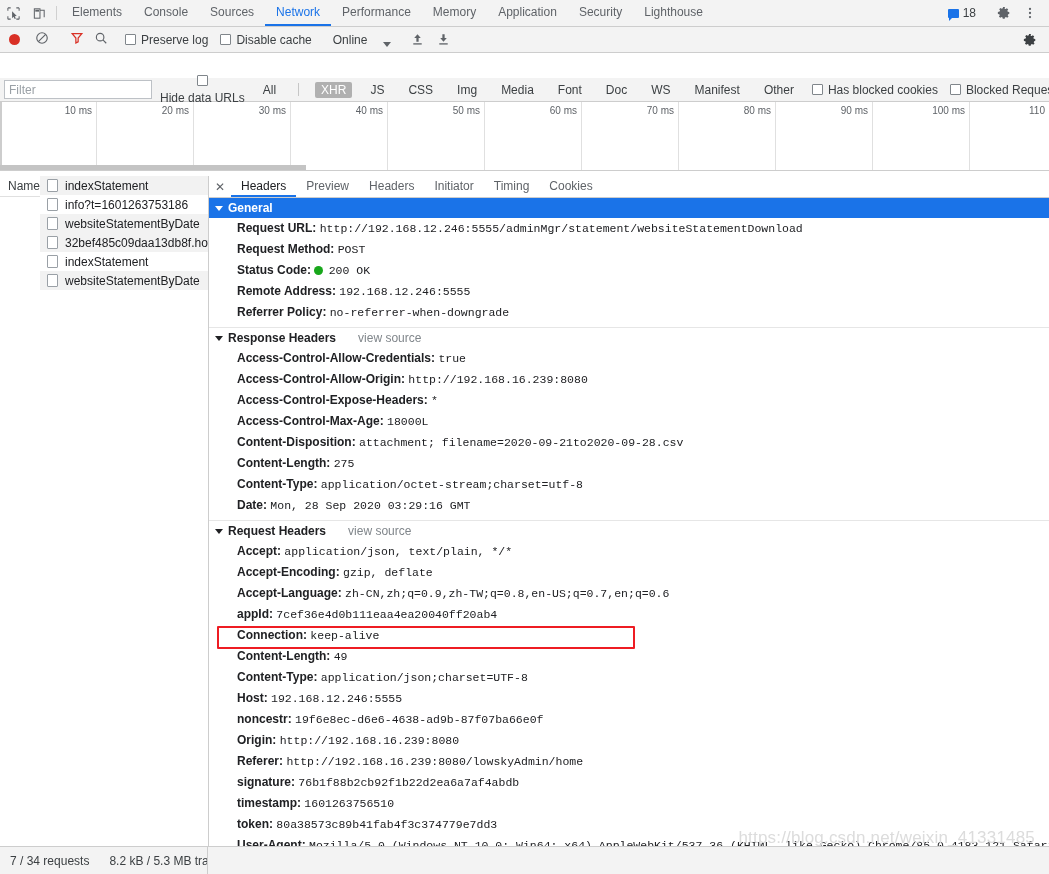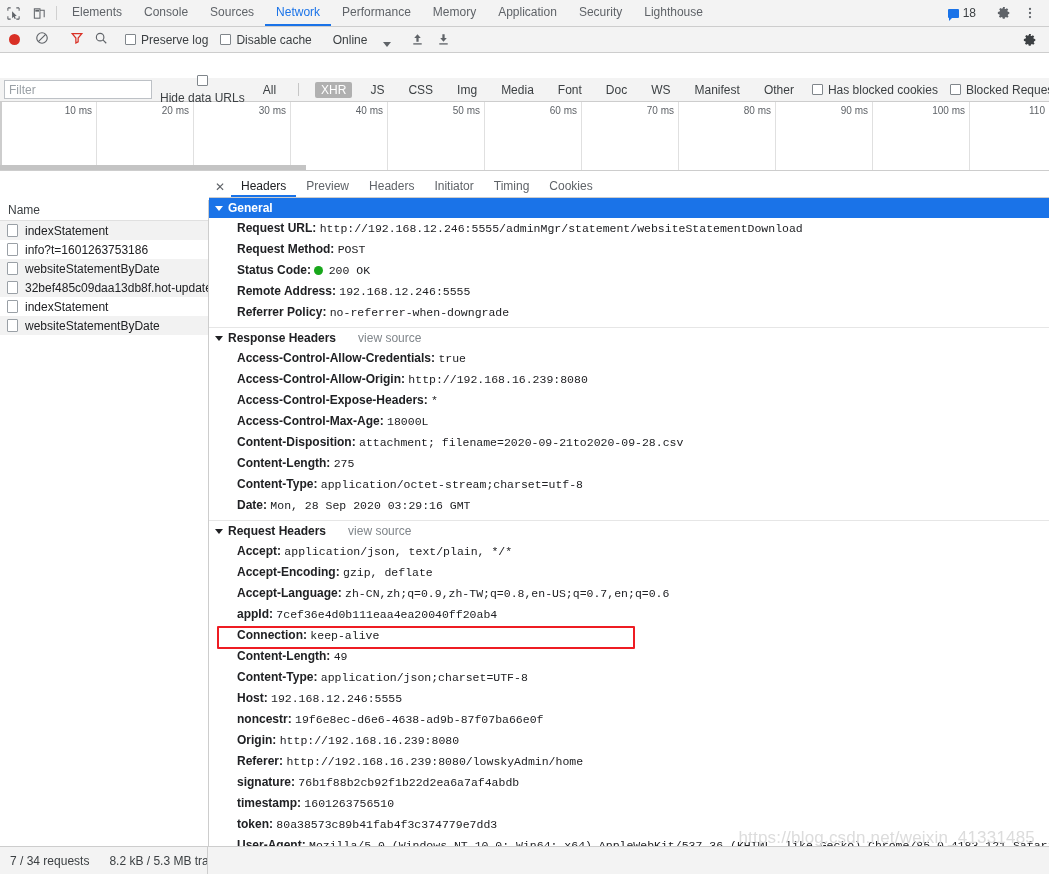--- a/index.html
+++ b/index.html
@@ -80,21 +80,21 @@
 
   
   .overview { height: 69px; background: #fff; border-bottom: 1px solid #cdcdcd; position: relative; overflow: hidden;}
   .ov-tick { position: absolute; top: 0; bottom: 0; border-left: 1px solid #e0e0e0; }
   .ov-label { position: absolute; top: 3px; font-size: 10px; color: #5f6368; transform: translateX(-100%); padding-right: 4px; white-space: nowrap;}
   .ov-leftedge { position:absolute; left:0; top:0; bottom:0; width:2px; background:#cdcdcd;}
   .ov-scrollh { position:absolute; left:0; bottom:0; height:5px; width:306px; background:#c4c4c4;}
 
   
   .panes { position: absolute; left:0; right:0; top: 176px; bottom: 28px; display: flex; }
-  .leftpane { width: 209px; border-right: 1px solid #cdcdcd; background: #fff; display:flex; flex-direction:column;margin-top:24px;}
+  .leftpane { width: 209px; border-right: 1px solid #cdcdcd; background: #fff; display:flex; flex-direction:row;}
   .lp-header { height: 21px; border-bottom: 1px solid #e0e0e0; display:flex; align-items:center; padding-left: 8px; font-size: 12px; color: #3c4043; background:#fff;}
   .lp-list { flex: 1; overflow: hidden; }
   .req-row {
     height: 19px; display: flex; align-items: center; padding-left: 7px; font-size: 12px; color: #202124;
     white-space: nowrap; overflow:hidden;
   }
   .req-row.stripe { background: #f2f2f2; }
   .req-row.selected { background: #e8e8e8; }
   .pageicon {
     width: 11px; height: 13px; border: 1px solid #9aa0a6; background: #fff; margin-right: 7px; flex: none; border-radius:1px;

